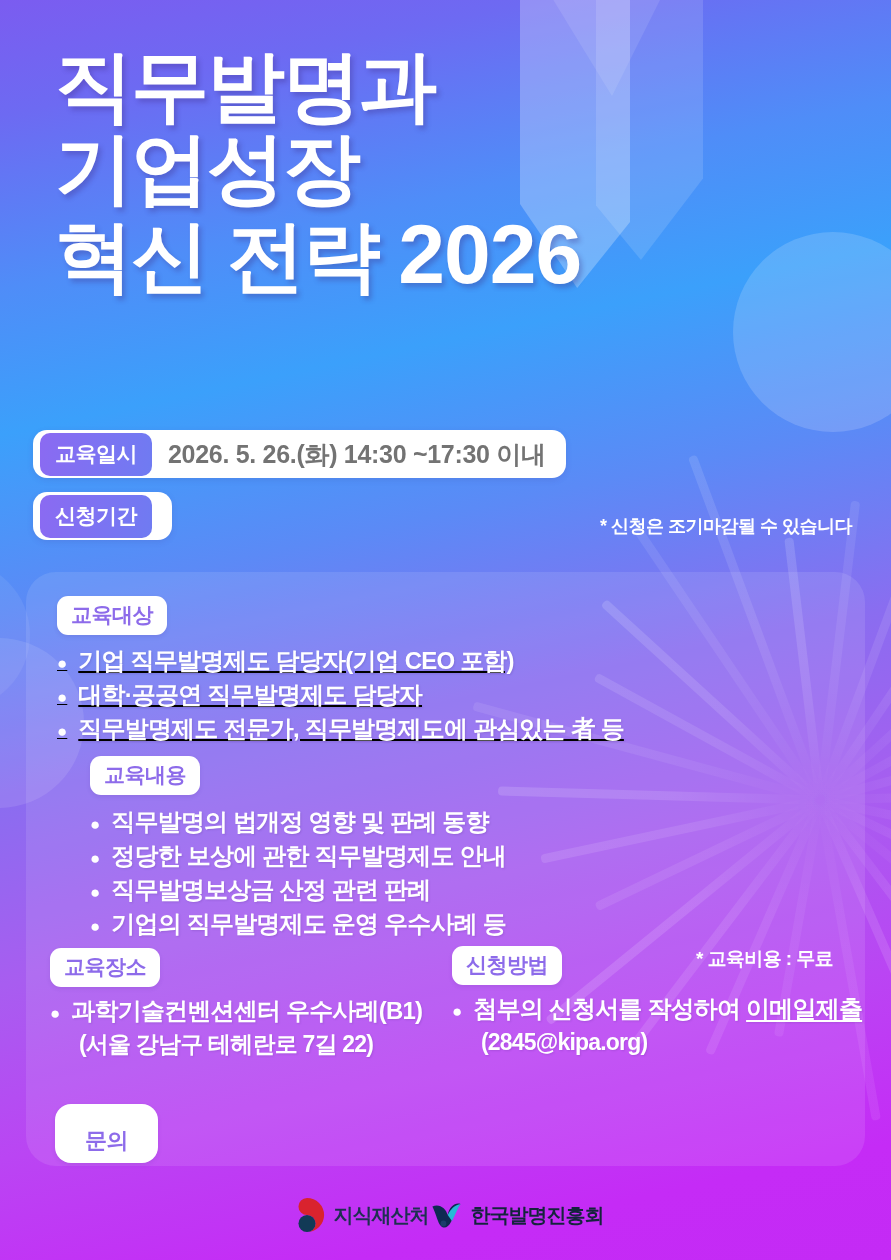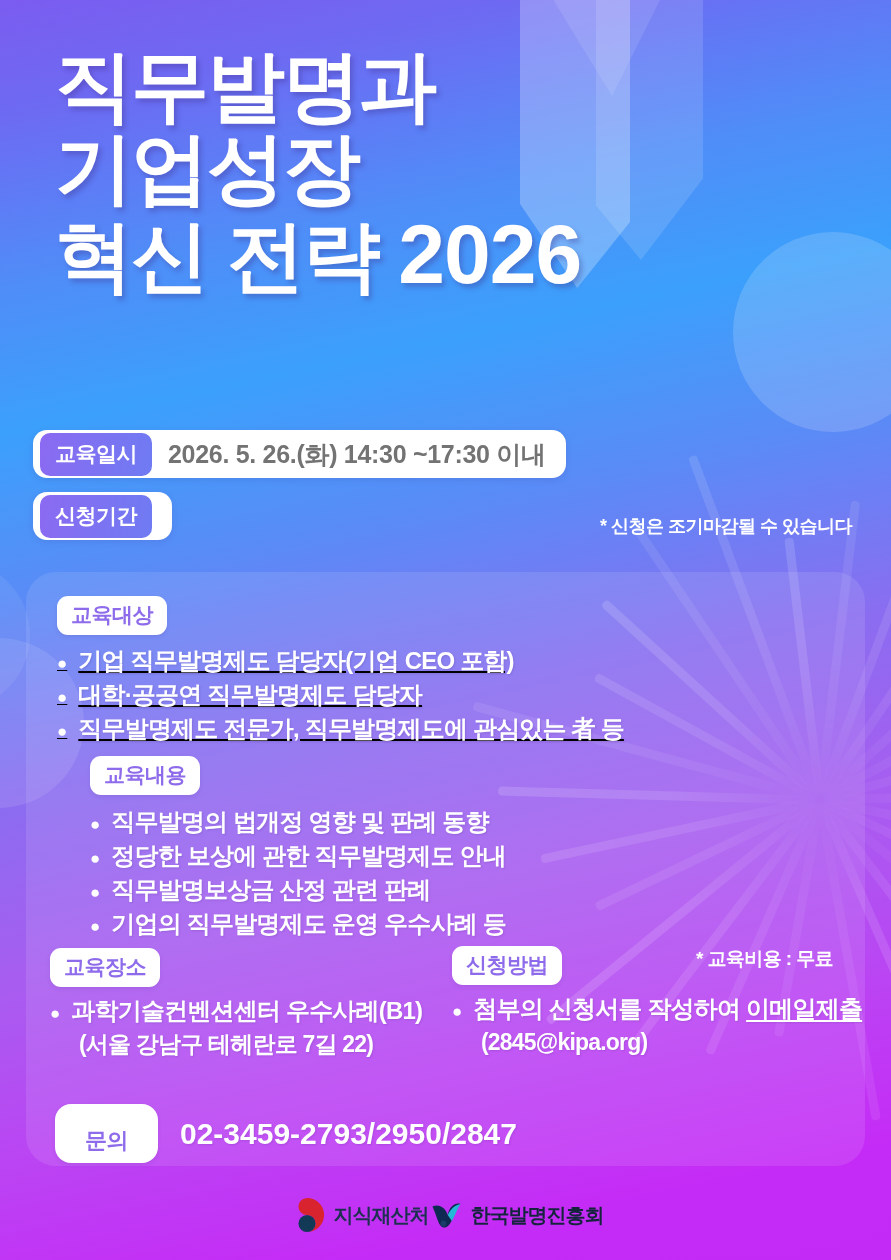--- a/index.html
+++ b/index.html
@@ -350,21 +350,20 @@
           </span>
         </div>
         <div class="sub-line">(2845@kipa.org)</div>
       </div>
     </div>
 
     <div class="fee-note">* 교육비용 : 무료</div>
 
     <div id="sec-contact">
       <span class="contact-chip">문의</span>
-      <span class="contact-num">02-3459-2793/2950/2847</span>
     </div>
   </div>
 
   <div class="footer">
     <div class="logo">
       <svg width="38" height="38" viewBox="0 0 40 40">
         <path d="M20 2a18 18 0 1 0 0 36 18 18 0 0 1 0-36z" fill="#123a56"></path>
         <path d="M20 2a18 18 0 0 1 0 36 9 9 0 0 0 0-18 9 9 0 0 1 0-18z" fill="#d9232e"></path>
         <circle cx="20" cy="29" r="9" fill="#123a56"></circle>
         <circle cx="20" cy="29" r="4.6" fill="#ffffff" opacity="0"></circle>

